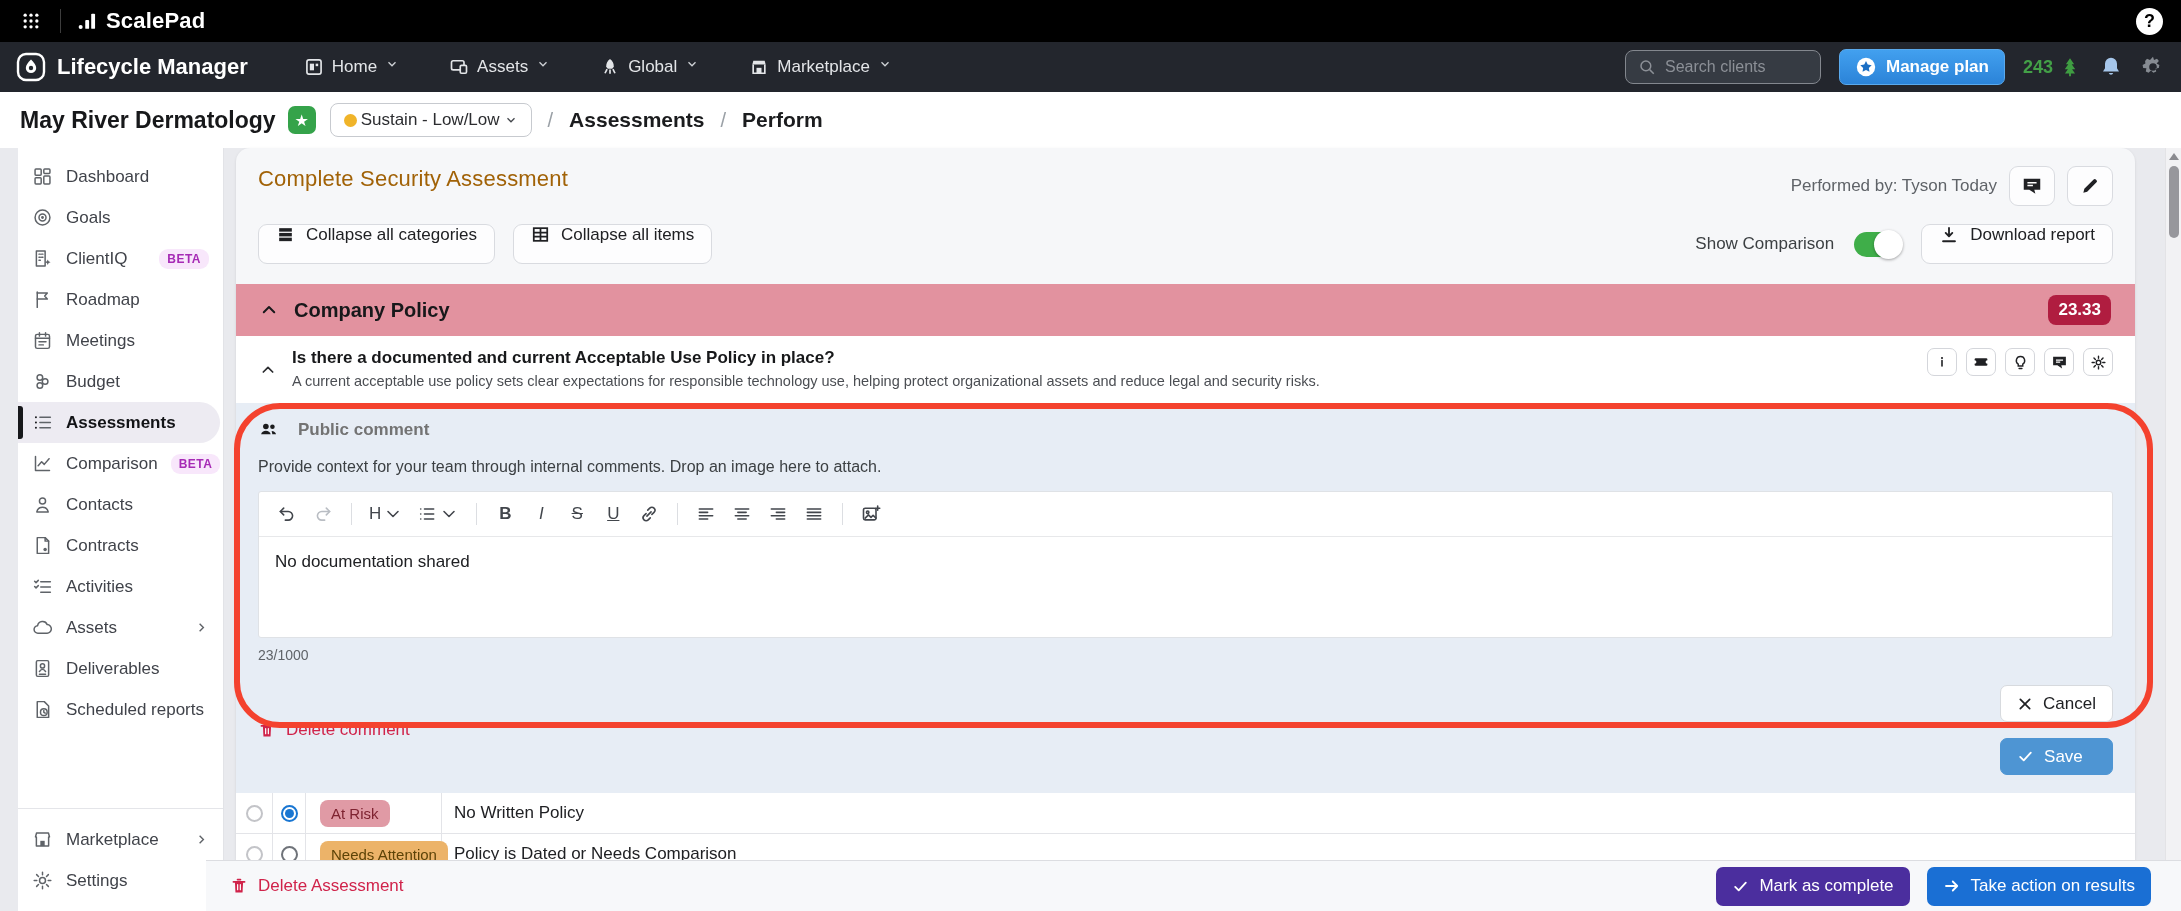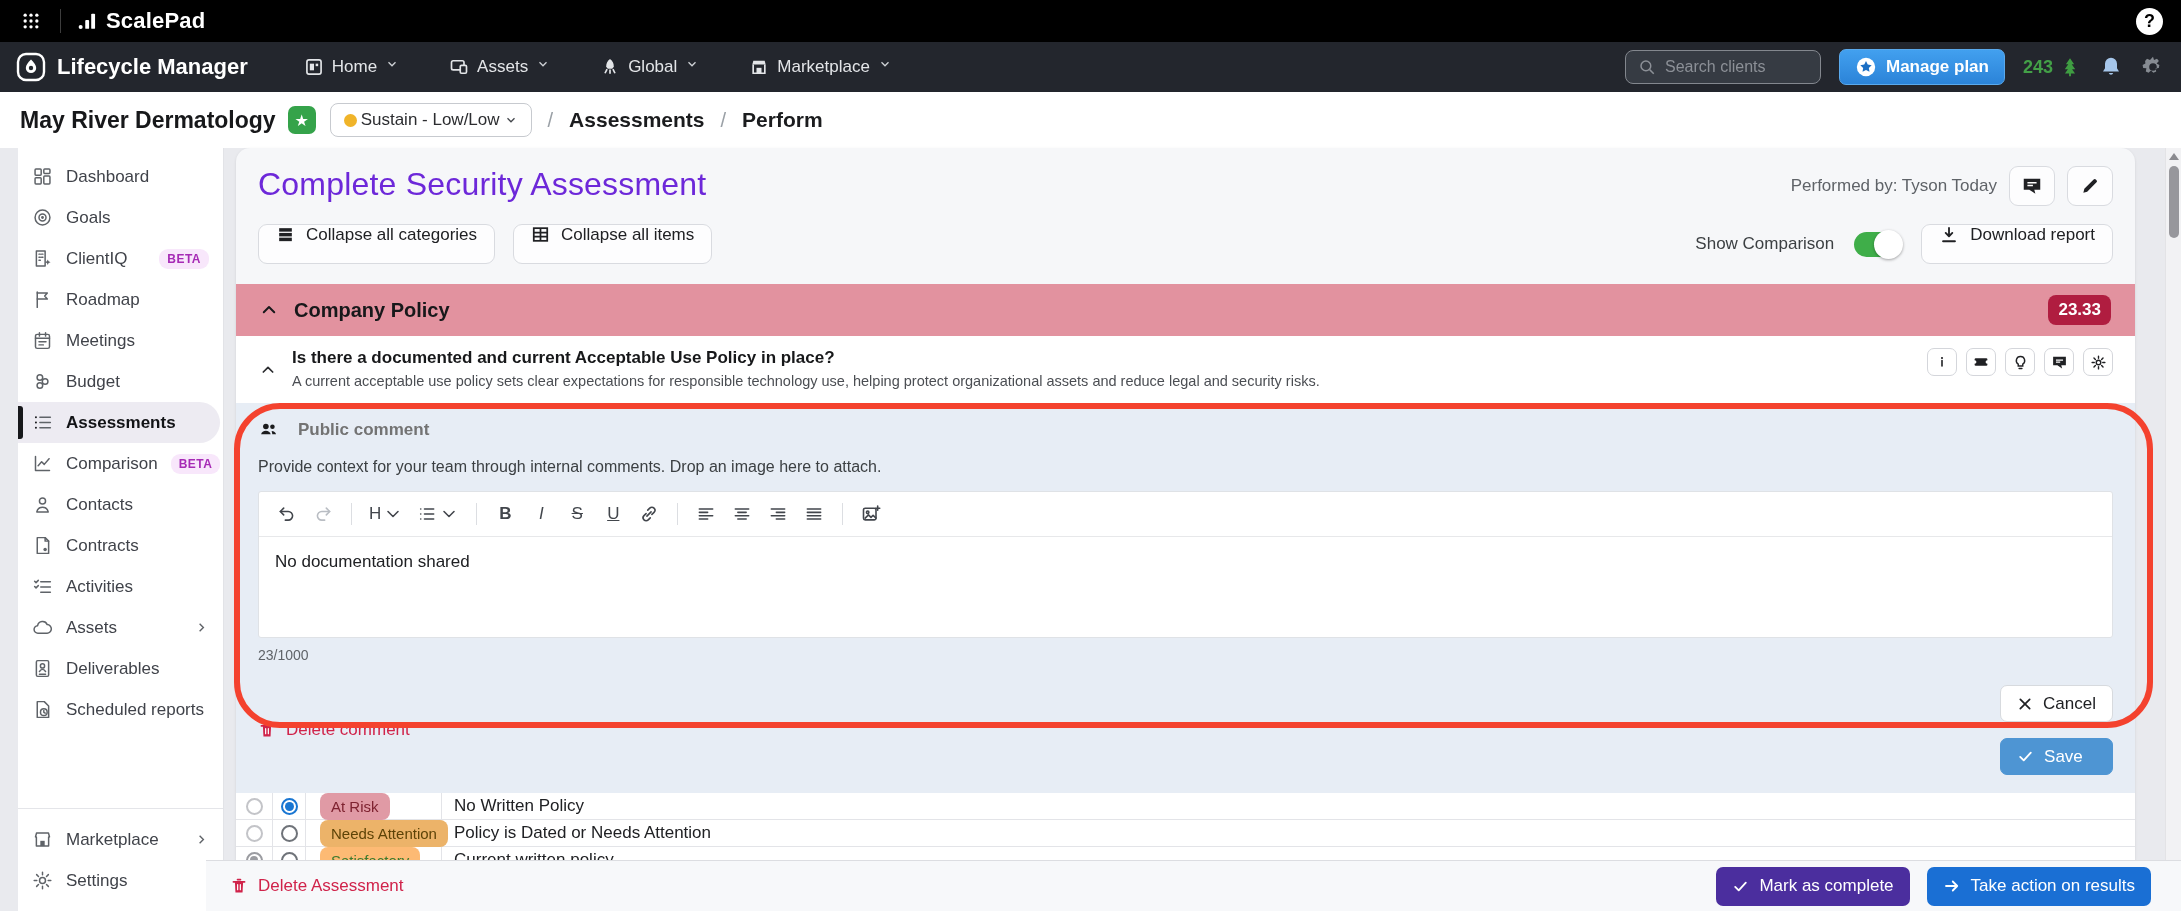--- a/index.html
+++ b/index.html
@@ -49,21 +49,21 @@
   .side-item.active { background:#edebf2; border-radius:0 22px 22px 0; width:202px; font-weight:bold; color:#121316; }
   .side-item.active::before { content:""; position:absolute; left:0; top:4px; bottom:4px; width:5px; background:#17181b; border-radius:0 3px 3px 0; }
   .beta-badge { margin-left:auto; background:#f8e7fb; color:#a62bb5; font-size:12px; font-weight:bold; letter-spacing:.5px; padding:3px 8px; border-radius:9px; }
   .side-chev { margin-left:auto; width:15px; height:15px; stroke:#5f6368; stroke-width:2.2; fill:none; }
   .side-divider { height:1px; background:#e4e5e9; margin:10px 0; }
   .side-bottom { position:absolute; bottom:10px; left:0; right:0; }
 
   
   .panel { position:absolute; left:236px; top:0; width:1899px; height:712px; background:#f6f7f9; border-radius:14px 14px 0 0; box-shadow:0 1px 3px rgba(0,0,0,.1); overflow:hidden; }
   .panel-head { display:flex; align-items:flex-start; justify-content:space-between; padding:18px 22px 0 22px; }
-  .panel-title { font-size:32px; font-weight:500; color:#6d28d9; letter-spacing:.2px; }
+  .panel-title { font-size:22px; font-weight:500; color:#a16207; letter-spacing:.2px; }
   .perf-group { display:flex; align-items:center; gap:12px; }
   .performed-by { color:#5f6368; font-size:17px; }
   .sq-btn { width:46px; height:40px; background:#fdfdfe; border:1px solid #d9dbe0; border-radius:9px; display:flex; align-items:center; justify-content:center; cursor:pointer; }
 
   .panel-toolbar { display:flex; align-items:center; justify-content:space-between; padding:18px 22px 20px 22px; }
   .tool-left { display:flex; gap:18px; }
   .w-btn { display:flex; align-items:flex-start; gap:11px; height:40px; padding:0 17px; background:#fdfdfe; border:1px solid #d9dbe0; border-radius:9px; font-size:17px; color:#202124; cursor:pointer; white-space:nowrap; }
   .tool-right { display:flex; align-items:center; gap:20px; }
   .toggle-label { font-size:17px; color:#3c4043; }
   .toggle { width:47px; height:25px; background:#3fae49; border-radius:13px; position:relative; cursor:pointer; }
@@ -100,21 +100,21 @@
   .link-danger { display:flex; align-items:center; gap:10px; color:#d0234a; font-size:17px; cursor:pointer; }
   .c-actions { margin-left:auto; display:flex; gap:16px;flex-direction:column; }
   .btn { display:flex; align-items:center; gap:10px; height:37px; padding:0 16px; border-radius:7px; font-size:17px; cursor:pointer; white-space:nowrap; }
   .btn-cancel { background:#fff; border:1px solid #d7dade; color:#202124; }
   .btn-save { background:#4e95d3; border:1px solid #4e95d3; color:#fff; }
 
   
   .annotation { position:absolute; left:234px; top:255px; width:1919px; height:325px; border:6px solid #f4422e; border-radius:46px; pointer-events:none; z-index:40; }
 
   
-  .opt-row { display:flex; align-items:flex-start; height:27px; background:#fff; border-bottom:1px solid #e3e4e8; }
+  .opt-row { display:flex; align-items:flex-start; height:41px; background:#fff; border-bottom:1px solid #e3e4e8; }
   .oc { height:100%; display:flex; align-items:center; }
   .oc1 { width:37px; justify-content:center; border-right:1px solid #e3e4e8; }
   .oc2 { width:33px; justify-content:center; border-right:1px solid #e3e4e8; }
   .oc3 { width:136px; padding-left:14px; border-right:1px solid #e3e4e8; }
   .oc4 { padding-left:12px; font-size:17px; color:#202124; }
   .radio { width:17px; height:17px; border-radius:50%; border:2px solid #6f7379; background:#fff; position:relative; cursor:pointer; }
   .radio.sel-blue { border-color:#1976d2; }
   .radio.sel-blue::after { content:""; position:absolute; inset:2px; border-radius:50%; background:#1976d2; }
   .radio.cmp { border-color:#c3c4c8; }
   .radio.cmp.sel-gray { border-color:#9b9ca1; }
@@ -691,21 +691,21 @@
         <div class="oc oc1">
             <span class="radio cmp"></span>
           </div>
         <div class="oc oc2">
             <span class="radio"></span>
           </div>
         <div class="oc oc3">
             <span class="opt-badge b-warn">Needs Attention</span>
           </div>
         <div class="oc oc4">
-            <span>Policy is Dated or Needs Attention</span>
+            <span>Policy is Dated or Needs Comparison</span>
           </div>
       </div>
       <div class="opt-row">
         <div class="oc oc1">
             <span class="radio cmp sel-gray"></span>
           </div>
         <div class="oc oc2">
             <span class="radio"></span>
           </div>
         <div class="oc oc3">

